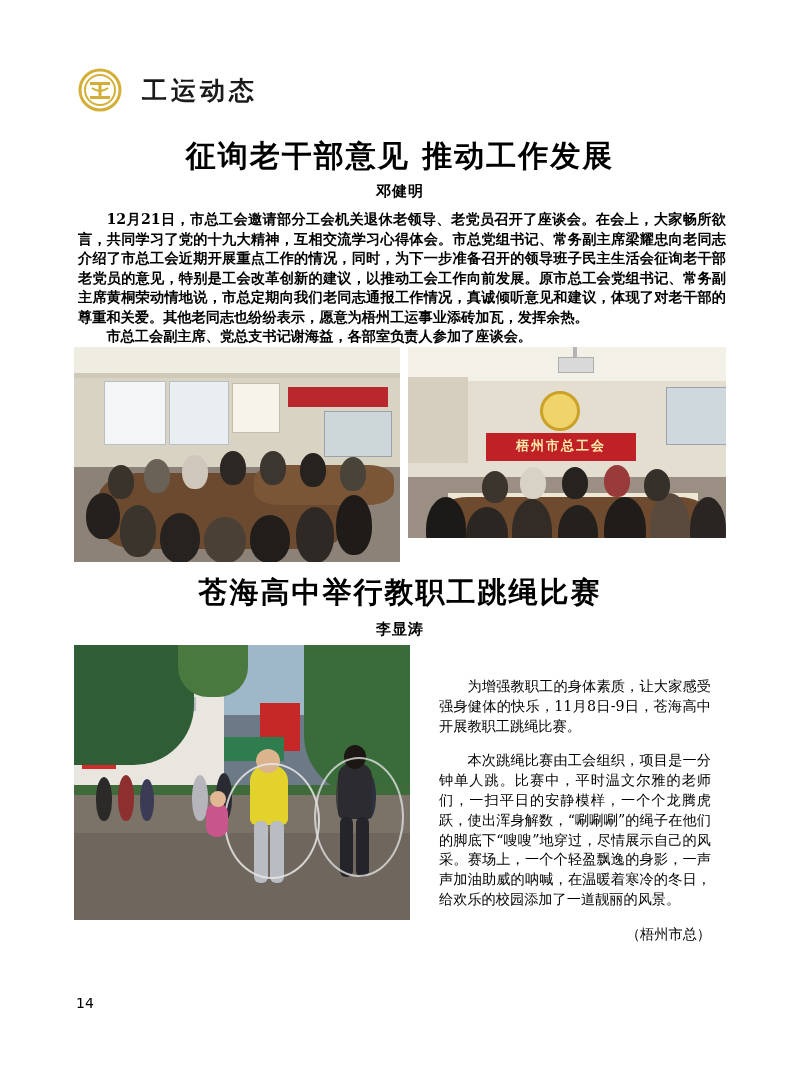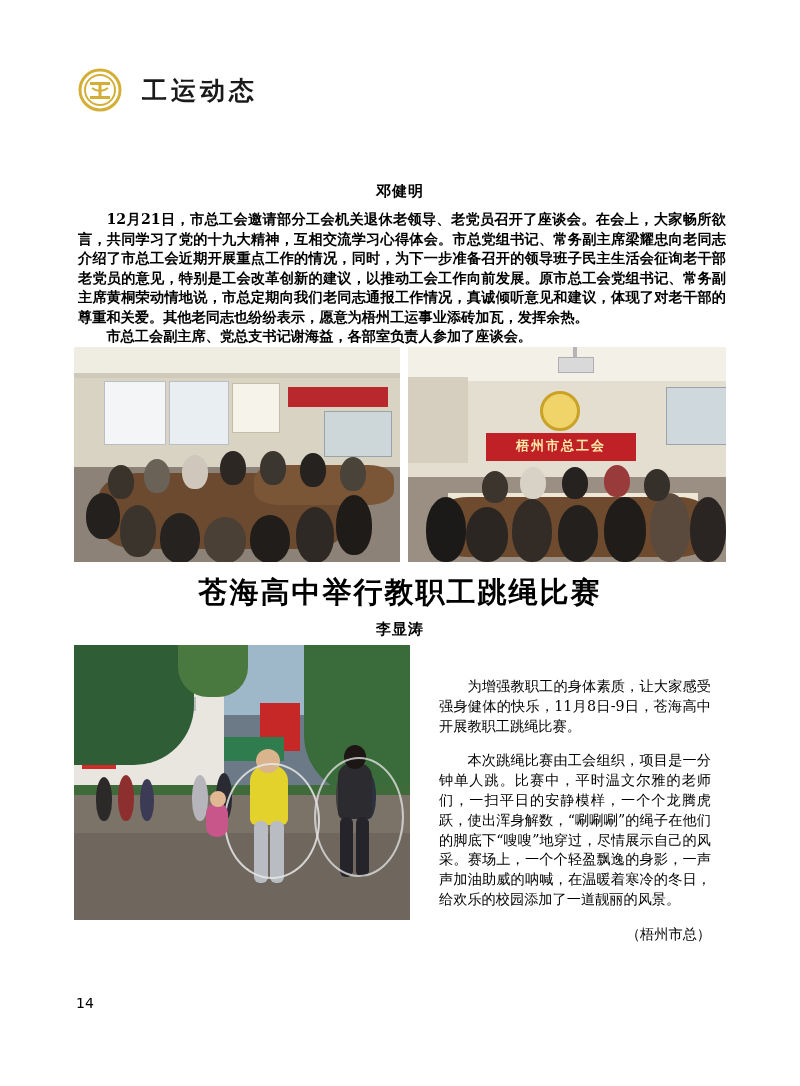--- a/index.html
+++ b/index.html
@@ -99,21 +99,21 @@
   #photo-meeting-left {
     left: 74px;
     top: 347px;
     width: 326px;
     height: 215px;
   }
   #photo-meeting-right {
     left: 408px;
     top: 347px;
     width: 318px;
-    height: 215px;
+    height: 191px;
   }
   #photo-ropeskip {
     left: 74px;
     top: 645px;
     width: 336px;
     height: 275px;
   }
 
   
   .headline2 {
@@ -224,20 +224,21 @@
         <circle cx="22" cy="22" r="15" fill="none" stroke="#d4af37" stroke-width="2"></circle>
         <rect x="12" y="14" width="20" height="3" fill="#d4af37"></rect>
         <rect x="20.5" y="14" width="3" height="17" fill="#d4af37"></rect>
         <rect x="12" y="28" width="20" height="3" fill="#d4af37"></rect>
         <path d="M14 20 q8 6 16 0" fill="none" stroke="#d4af37" stroke-width="2"></path>
       </svg>
     </div>
     <div class="section-title">工运动态</div>
   </div>
 
+  <div class="headline1">征询老干部意见  推动工作发展</div>
   <div class="byline1">邓健明</div>
 
   <div class="body1">
     <p>12月21日，市总工会邀请部分工会机关退休老领导、老党员召开了座谈会。在会上，大家畅所欲言，共同学习了党的十九大精神，互相交流学习心得体会。市总党组书记、常务副主席梁耀忠向老同志介绍了市总工会近期开展重点工作的情况，同时，为下一步准备召开的领导班子民主生活会征询老干部老党员的意见，特别是工会改革创新的建议，以推动工会工作向前发展。原市总工会党组书记、常务副主席黄桐荣动情地说，市总定期向我们老同志通报工作情况，真诚倾听意见和建议，体现了对老干部的尊重和关爱。其他老同志也纷纷表示，愿意为梧州工运事业添砖加瓦，发挥余热。</p>
     <p>市总工会副主席、党总支书记谢海益，各部室负责人参加了座谈会。</p>
     <p class="source-right">（梧州市总）</p>
   </div>
 
   <div class="photo" id="photo-meeting-left">
     <div class="abs ml-wall"></div>

